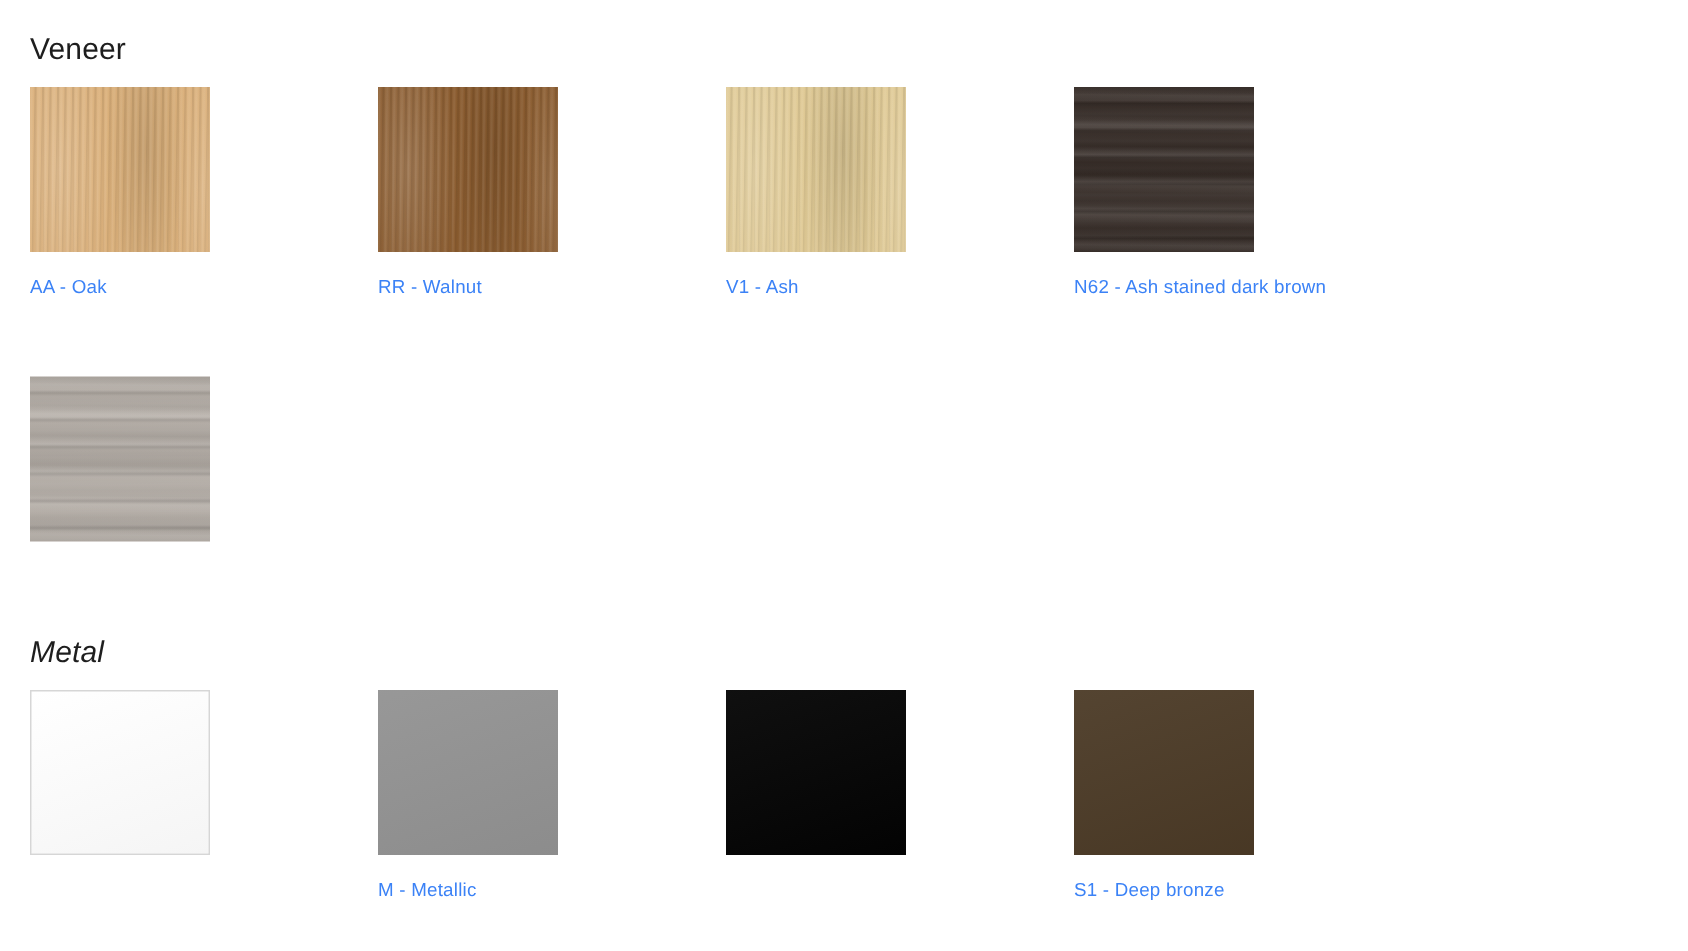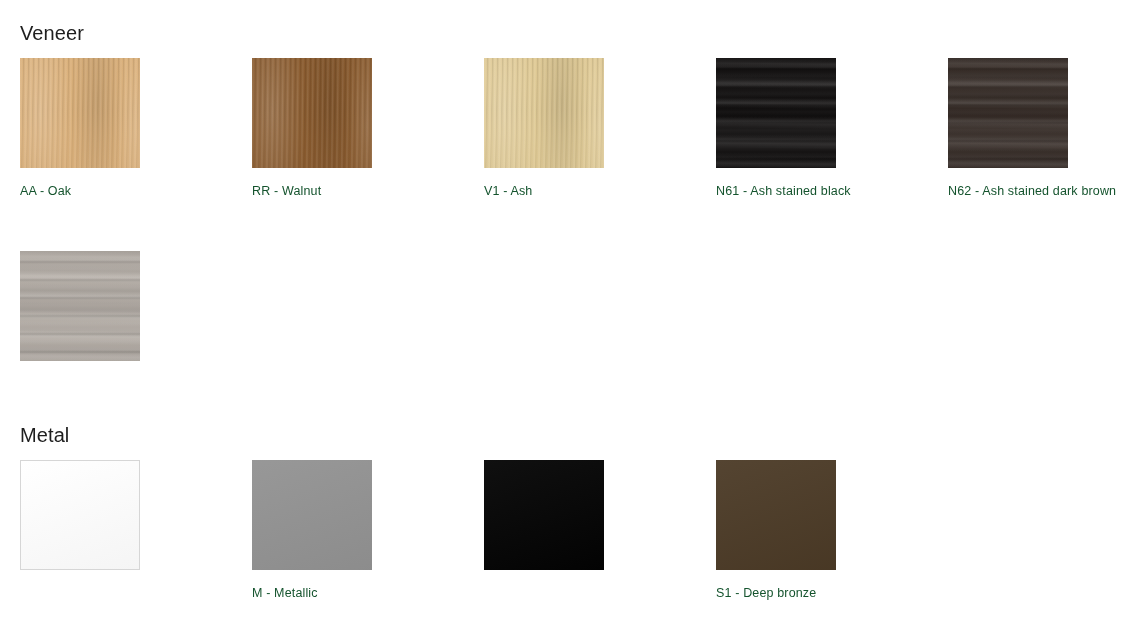--- a/index.html
+++ b/index.html
@@ -23,21 +23,21 @@
   .section-title {
     position: absolute;
     left: 20px;
     font-size: 20px;
     line-height: 24px;
     font-weight: 400;
     color: #1e1e1e;
     letter-spacing: 0.1px;
   }
   #veneer-title { top: 4px; }
-  #metal-title  { top: 406px; }
+  #metal-title  { top: 406px; font-style: italic; }
 
   .swatch-grid {
     position: absolute;
     left: 20px;
     width: 1085px;
   }
   #veneer-grid { top: 58px; }
   #metal-grid  { top: 460px; }
 
   .grid-row {
@@ -60,21 +60,21 @@
   }
   .swatch-chip.bordered {
     border: 1px solid #d6d6d6;
     width: 118px;
     height: 108px;
   }
   .swatch-label {
     margin-top: 16px;
     font-size: 12.5px;
     line-height: 15px;
-    color: #14532d;
+    color: #3b82f6;
     letter-spacing: 0.15px;
     white-space: nowrap;
   }
 
   
   .grain-v, .grain-h, .grain-fine, .grain-blotch {
     position: absolute;
     left: -10%;
     top: -10%;
     width: 120%;
@@ -165,27 +165,20 @@
         </div>
         <div class="swatch-cell">
           <div class="swatch-chip" style="background-color:#e0ca95">
             <span class="grain-blotch"></span>
             <span class="grain-v"></span>
             <span class="grain-fine"></span>
           </div>
           <div class="swatch-label">V1 - Ash</div>
         </div>
         <div class="swatch-cell">
-          <div class="swatch-chip" style="background-color:#0f0d0d">
-            <span class="grain-h-soft"></span>
-            <span class="grain-h"></span>
-          </div>
-          <div class="swatch-label">N61 - Ash stained black</div>
-        </div>
-        <div class="swatch-cell">
           <div class="swatch-chip" style="background-color:#342a25">
             <span class="grain-h-soft"></span>
             <span class="grain-h"></span>
           </div>
           <div class="swatch-label">N62 - Ash stained dark brown</div>
         </div>
       </div>
       <div class="grid-row swatch-row-2">
         <div class="swatch-cell">
           <div class="swatch-chip" style="background-color:#b3aca5">

